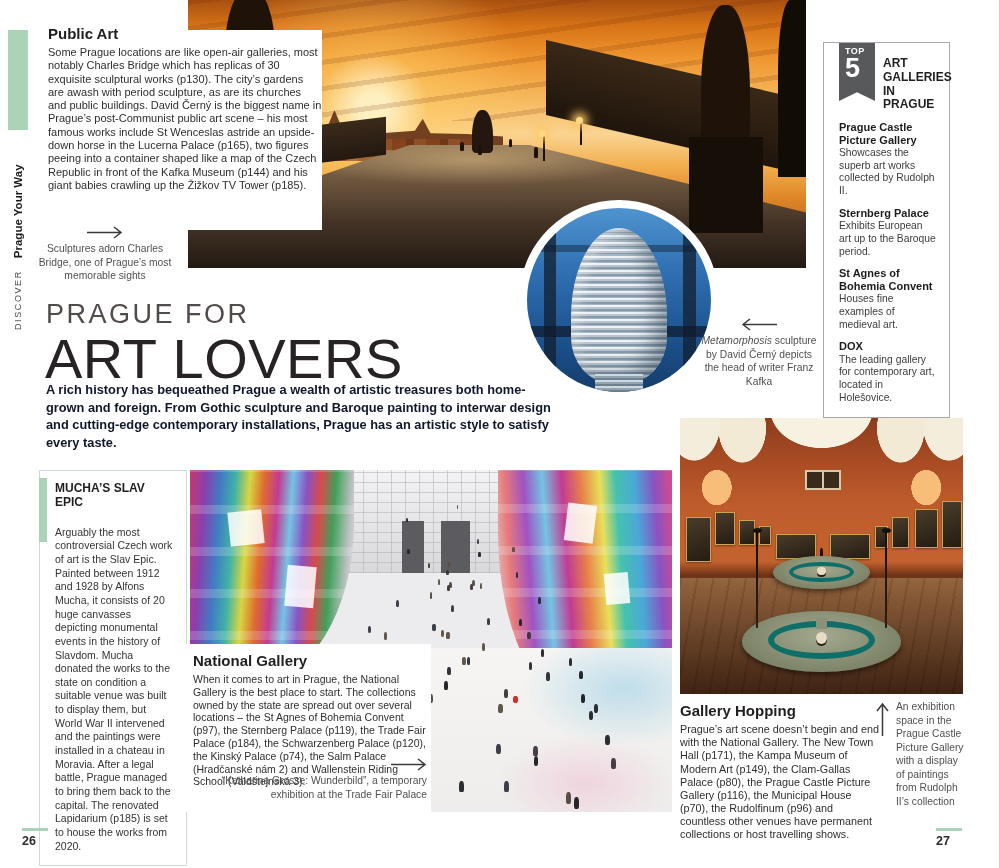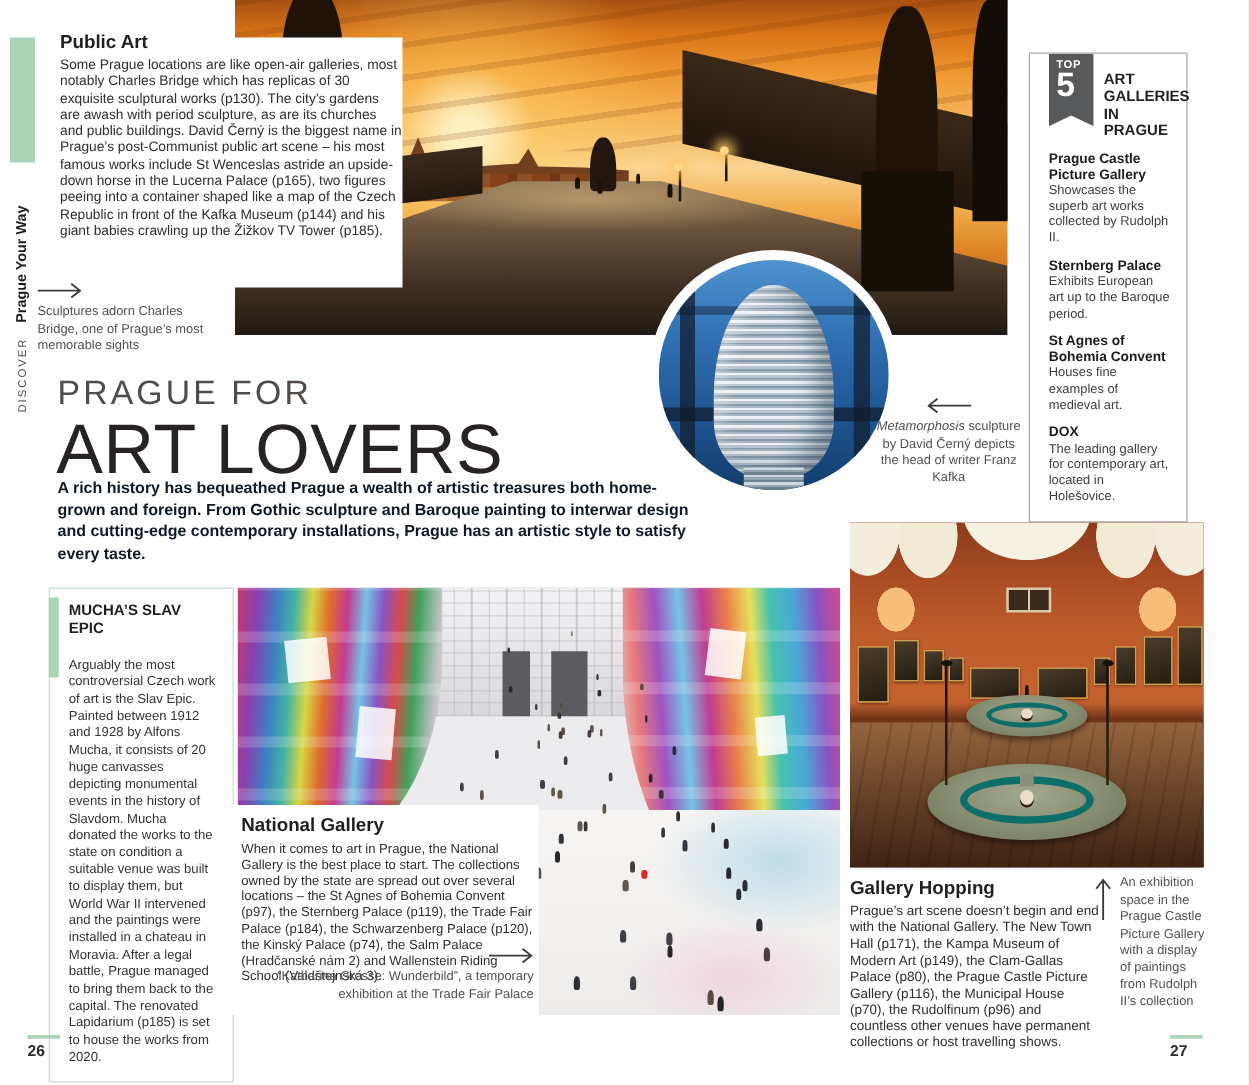--- a/index.html
+++ b/index.html
@@ -46,21 +46,21 @@
   .ppl{background:#1c1208;border-radius:40% 40% 20% 20%;}
 
   
   .pa-mask{left:28px;top:30px;width:294px;height:200px;background:#fff;}
   .pa-text{left:48px;top:25px;width:274px;}
   .sec-title{font-size:15px;font-weight:bold;color:#1f1f1f;margin:0 0 4px 0;}
   .body-txt{font-size:11px;line-height:1.21;color:#2e2e2e;}
 
   
   .cap{font-size:10.3px;line-height:1.3;color:#4f5052;}
-  .cap-bridge{left:30px;top:226px;width:150px;text-align:left;}
+  .cap-bridge{left:30px;top:226px;width:150px;text-align:center;}
   .arrow-ic{color:#3a3a3a;display:inline-block;}
   .cap-meta{left:700px;top:318px;width:118px;text-align:center;}
   .cap-meta .it{font-style:italic;}
   .cap-grosse{left:205px;top:758px;width:222px;text-align:right;}
   .cap-exh{left:876px;top:700px;width:88px;}
   .cap-exh-txt{margin-left:20px;line-height:1.32;}
   .up-arrow{position:absolute;left:0;top:2px;}
 
   
   .top5{left:823px;top:42px;width:127px;border:1px solid #a7a9ac;background:#fff;padding:0 12px 12px 15px;}

